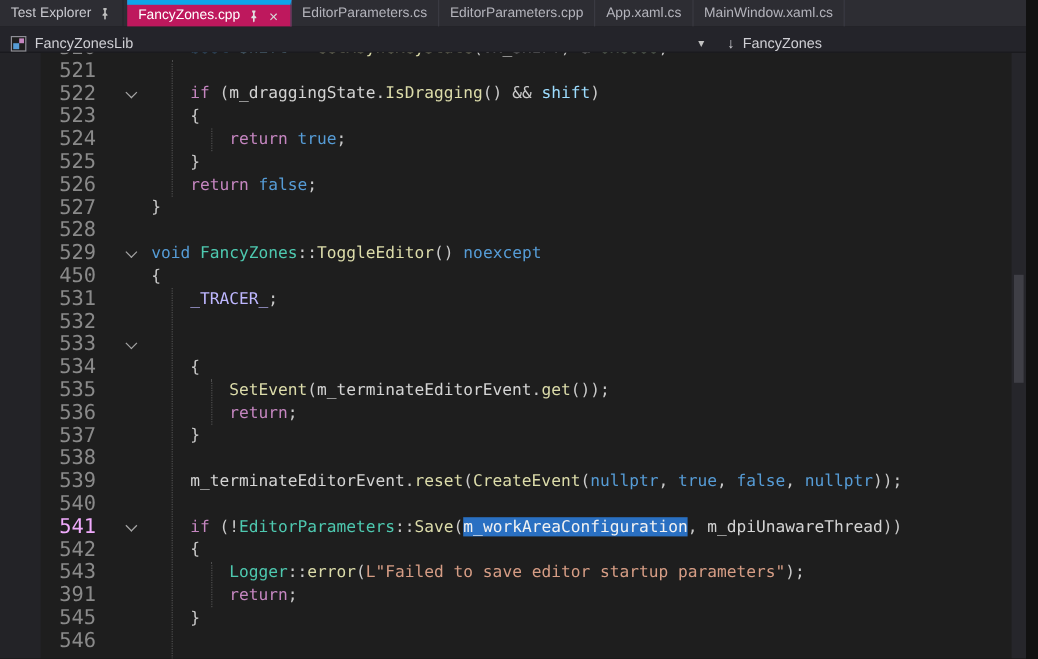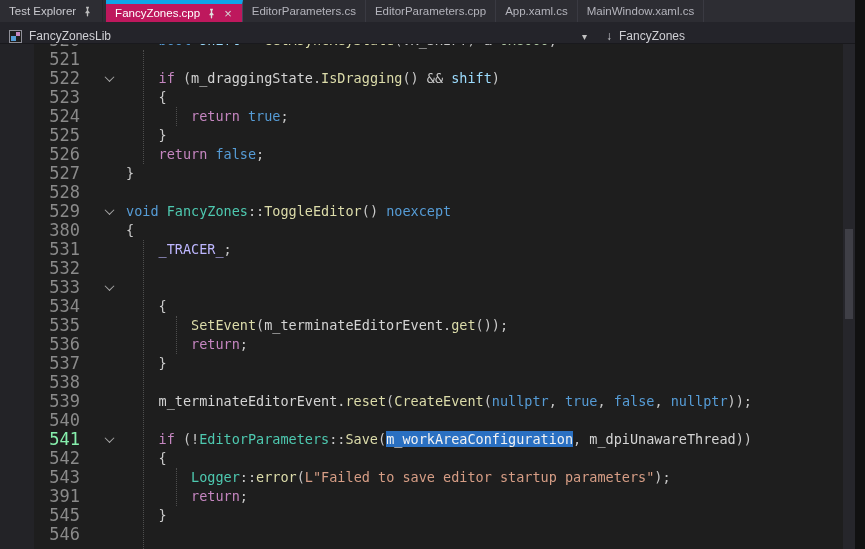--- a/index.html
+++ b/index.html
@@ -26,21 +26,21 @@
   .proj-icon{position:relative;width:13px;height:13px;border:1px solid #8f8f98;background:#1e1e1e;display:inline-block;flex:none}
   .pi-a{position:absolute;left:1px;bottom:1px;width:5px;height:5px;background:#569cd6}
   .pi-b{position:absolute;right:1px;top:1px;width:4px;height:4px;background:#c586c0}
 
   
   #code-area{position:absolute;left:0;top:44px;right:0;bottom:0;background:#1e1e1e;overflow:hidden}
   .glyph-margin{position:absolute;left:0;top:0;bottom:0;width:34px;background:#232327}
   #code-lines{position:absolute;left:0;top:-13px;right:12px}
   .line{display:flex;height:19px;align-items:center;font-family:"DejaVu Sans Mono",monospace;font-size:13.5px;line-height:19px}
   .lnum{width:80px;text-align:right;color:#8a8a8a;flex:none;font-size:17px}
-  .line.current .lnum{color:#86efac}
+  .line.current .lnum{color:#f0abfc}
   .fold{width:46px;flex:none;display:flex;justify-content:flex-end;padding-right:13px;align-items:center}
   .chev{width:7px;height:7px;border-right:1.5px solid #a6a6a6;border-bottom:1.5px solid #a6a6a6;transform:rotate(45deg) translate(-1px,-1px)}
   .code{white-space:pre}
   .tk-p{color:#c9c9c9}.tk-k{color:#569cd6}.tk-c{color:#c586c0}.tk-t{color:#4ec9b0}
   .tk-f{color:#dcdcaa}.tk-v{color:#d4d4d4}.tk-l{color:#9cdcfe}.tk-s{color:#d69d85}
   .tk-m{color:#beb7ff}.tk-n{color:#b5cea8}
   .hl{background:#2a70c2;color:#f2f2f2}
   .iguide{position:absolute;width:0;border-left:1px dotted #4e4e4e}
   .scrollbar{position:absolute;right:0;top:0;bottom:0;width:12px;background:#26262b}
   .thumb{position:absolute;left:2px;right:2px;top:185px;height:90px;background:#3f3f46}
@@ -150,21 +150,21 @@
           <div class="code"></div>
         </div>
         <div class="line">
           <div class="lnum">529</div>
           <div class="fold">
             <span class="chev"></span>
           </div>
           <div class="code"><span class="tk-k">void</span><span class="tk-p"> </span><span class="tk-t">FancyZones</span><span class="tk-p">::</span><span class="tk-f">ToggleEditor</span><span class="tk-p">() </span><span class="tk-k">noexcept</span></div>
         </div>
         <div class="line">
-          <div class="lnum">380</div>
+          <div class="lnum">450</div>
           <div class="fold"></div>
           <div class="code"><span class="tk-p">{</span></div>
         </div>
         <div class="line">
           <div class="lnum">531</div>
           <div class="fold"></div>
           <div class="code"><span class="tk-p">    </span><span class="tk-m">_TRACER_</span><span class="tk-p">;</span></div>
         </div>
         <div class="line">
           <div class="lnum">532</div>

